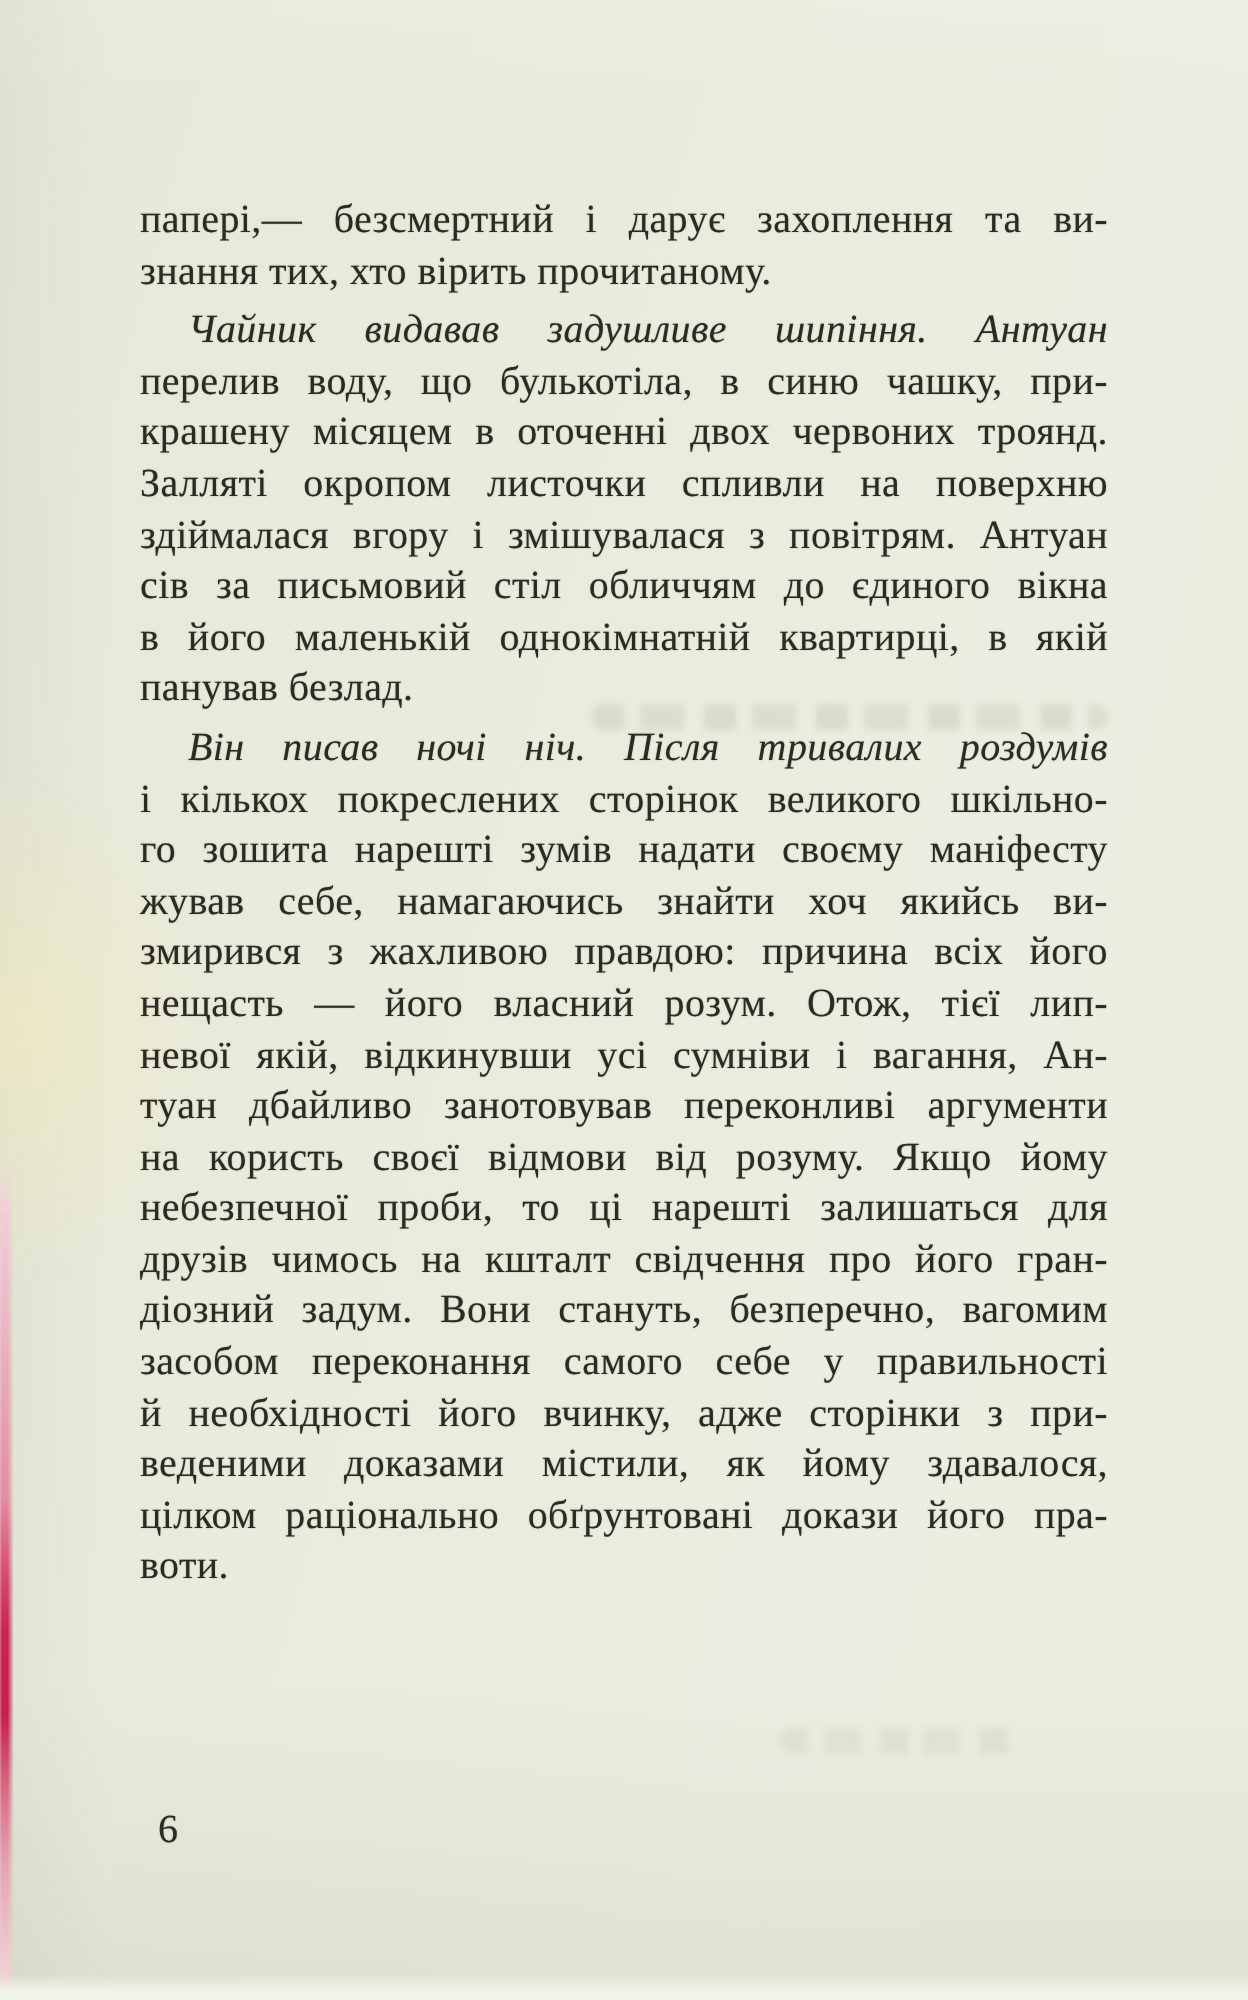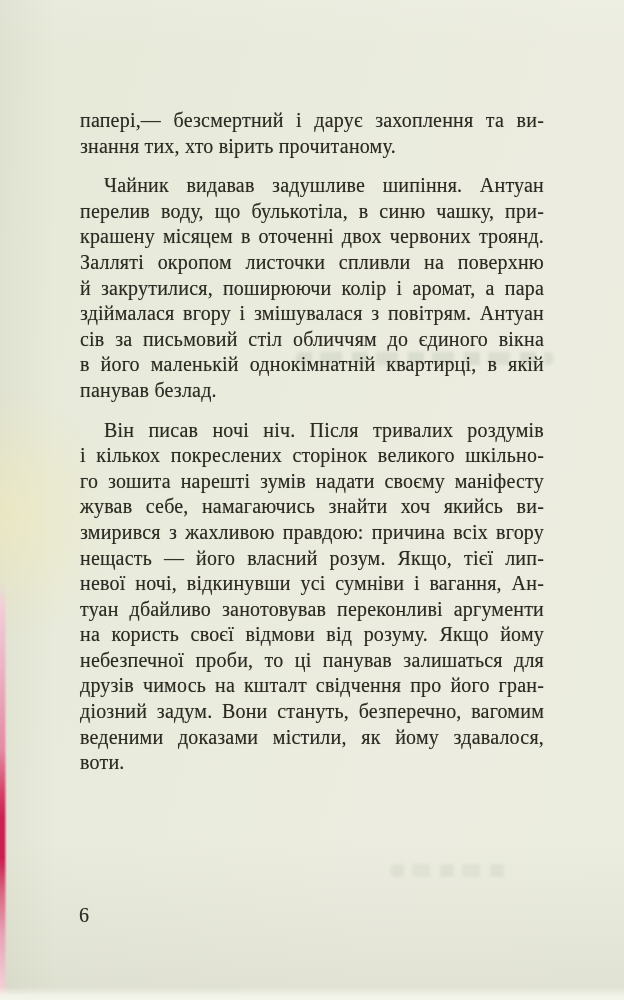--- a/index.html
+++ b/index.html
@@ -14,24 +14,24 @@
       linear-gradient(to right, rgba(140,140,118,0.08), rgba(140,140,118,0) 9%),
       linear-gradient(to bottom, rgba(255,255,255,0.10), rgba(0,0,0,0) 5%, rgba(0,0,0,0) 84%, rgba(120,118,98,0.07) 96%, rgba(120,118,98,0.10)),
       linear-gradient(105deg, #e6e8d8 0%, #e9ebdc 35%, #ecedE0 70%, #ebeddf 100%);
   }
   .text-block{
     position:absolute;left:66px;top:94px;width:492px;
     font-size:20px;line-height:25.6px;letter-spacing:0.2px;
     color:#2b2a23;
     text-shadow:0 0 0.7px rgba(55,53,44,0.45);
   }
-  .para{margin:14px;}
+  .para{margin:4px;}
   .line{text-align:justify;text-align-last:justify;}
   .line.last{text-align-last:left;}
-  .line.indent{text-indent:24px;}
+  .line.indent{text-indent:24px;font-style:italic;}
   .page-number{
     position:absolute;left:79px;top:904px;
     font-size:20px;color:#2b2a23;
     text-shadow:0 0 0.7px rgba(55,53,44,0.45);
   }
   
   .edge-stripe{
     position:absolute;left:0;top:582px;width:7px;height:418px;
     filter:blur(0.6px);
     background:linear-gradient(to bottom,
@@ -82,38 +82,40 @@
   <div class="text-block">
       <div class="para">
         <div class="line">папері,— безсмертний і дарує захоплення та ви-</div>
         <div class="line last">знання тих, хто вірить прочитаному.</div>
       </div>
       <div class="para">
         <div class="line indent">Чайник видавав задушливе шипіння. Антуан</div>
         <div class="line">перелив воду, що булькотіла, в синю чашку, при-</div>
         <div class="line">крашену місяцем в оточенні двох червоних троянд.</div>
         <div class="line">Залляті окропом листочки спливли на поверхню</div>
-        <div class="line">й закрутилися, поширюючи колір і аромат, а пара</div>
         <div class="line">здіймалася вгору і змішувалася з повітрям. Антуан</div>
         <div class="line">сів за письмовий стіл обличчям до єдиного вікна</div>
         <div class="line">в його маленькій однокімнатній квартирці, в якій</div>
         <div class="line last">панував безлад.</div>
       </div>
       <div class="para">
         <div class="line indent">Він писав ночі ніч. Після тривалих роздумів</div>
         <div class="line">і кількох покреслених сторінок великого шкільно-</div>
         <div class="line">го зошита нарешті зумів надати своєму маніфесту</div>
         <div class="line">жував себе, намагаючись знайти хоч якийсь ви-</div>
-        <div class="line">змирився з жахливою правдою: причина всіх вгору</div>
-        <div class="line">нещасть — його власний розум. Якщо, тієї лип-</div>
-        <div class="line">невої ночі, відкинувши усі сумніви і вагання, Ан-</div>
+        <div class="line">змирився з жахливою правдою: причина всіх його</div>
+        <div class="line">нещасть — його власний розум. Отож, тієї лип-</div>
+        <div class="line">невої якій, відкинувши усі сумніви і вагання, Ан-</div>
         <div class="line">туан дбайливо занотовував переконливі аргументи</div>
         <div class="line">на користь своєї відмови від розуму. Якщо йому</div>
-        <div class="line">небезпечної проби, то ці панував залишаться для</div>
+        <div class="line">небезпечної проби, то ці нарешті залишаться для</div>
         <div class="line">друзів чимось на кшталт свідчення про його гран-</div>
         <div class="line">діозний задум. Вони стануть, безперечно, вагомим</div>
+        <div class="line">засобом переконання самого себе у правильності</div>
+        <div class="line">й необхідності його вчинку, адже сторінки з при-</div>
         <div class="line">веденими доказами містили, як йому здавалося,</div>
+        <div class="line">цілком раціонально обґрунтовані докази його пра-</div>
         <div class="line last">воти.</div>
       </div>
     </div>
   <div class="page-number">6</div>
   <div class="bottom-edge"></div>
 </div>
 
 </body></html>

